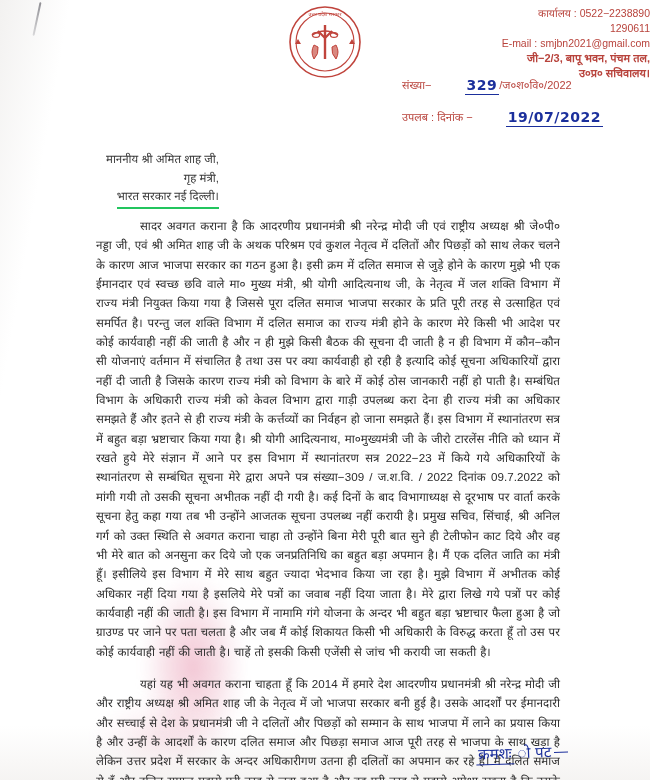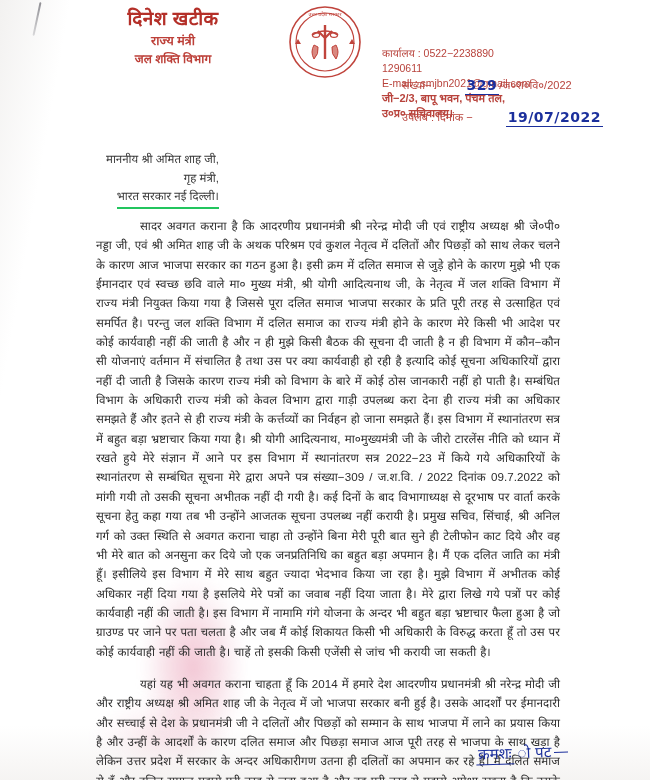--- a/index.html
+++ b/index.html
@@ -117,28 +117,27 @@
   .emblem {
     position: absolute;
     left: 288px;
     top: 5px;
     width: 74px;
     height: 74px;
   }
 
   .lh-right {
     position: absolute;
-    right: 16px;
+    right: 0;
     top: 6px;
     width: 252px;
-    text-align: left;
+    text-align: right;
     color: #b8433c;
     font-size: 10.5px;
     line-height: 1.42;
-    margin-top: 40px;
   }
   .lh-right .ln { white-space: nowrap; }
   .lh-right .bold { font-weight: bold; font-size: 11px; }
 
   
   .refline {
     position: absolute;
     left: 402px;
     top: 76px;
     font-size: 11px;
@@ -236,25 +235,20 @@
 </style>
 </head>
 <body>
 
 <div id="page">
 
   <div class="stray-mark"></div>
 
   <div class="letterhead">
 
-    <div class="lh-left">
-      <div class="lh-name">दिनेश खटीक</div>
-      <div class="lh-sub1">राज्य मंत्री</div>
-      <div class="lh-sub2">जल शक्ति विभाग</div>
-    </div>
 
     <div class="emblem">
       <svg viewBox="0 0 74 74" width="74" height="74" aria-hidden="true">
         <circle cx="37" cy="37" r="35" fill="none" stroke="#c0443c" stroke-width="1.6"></circle>
         <circle cx="37" cy="37" r="29" fill="none" stroke="#c0443c" stroke-width="1.1"></circle>
         <path d="M37 20 L37 54" stroke="#c0443c" stroke-width="2.4" fill="none"></path>
         <path d="M30 26 L37 33 L44 26" stroke="#c0443c" stroke-width="2.2" fill="none"></path>
         <path d="M24 30 Q37 22 50 30" stroke="#c0443c" stroke-width="1.6" fill="none"></path>
         <ellipse cx="28" cy="30" rx="3.6" ry="2.4" fill="none" stroke="#c0443c" stroke-width="1.2"></ellipse>
         <ellipse cx="46" cy="30" rx="3.6" ry="2.4" fill="none" stroke="#c0443c" stroke-width="1.2"></ellipse>

